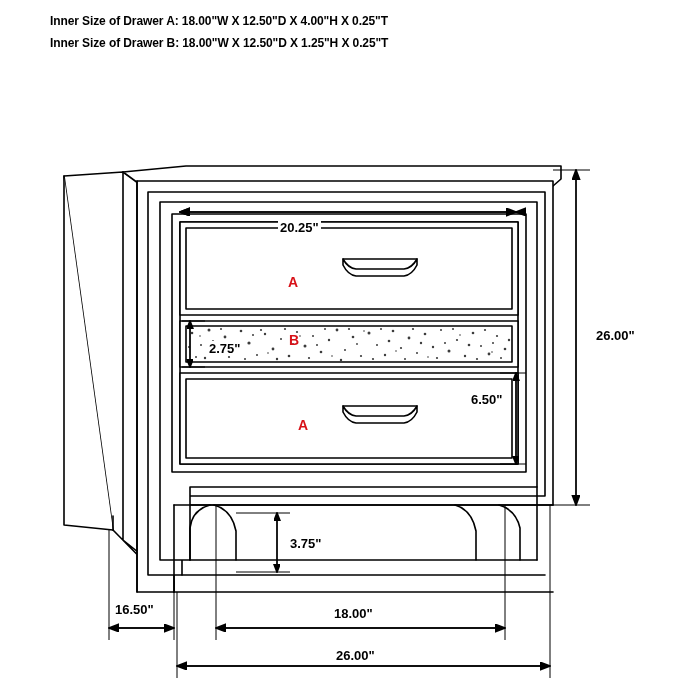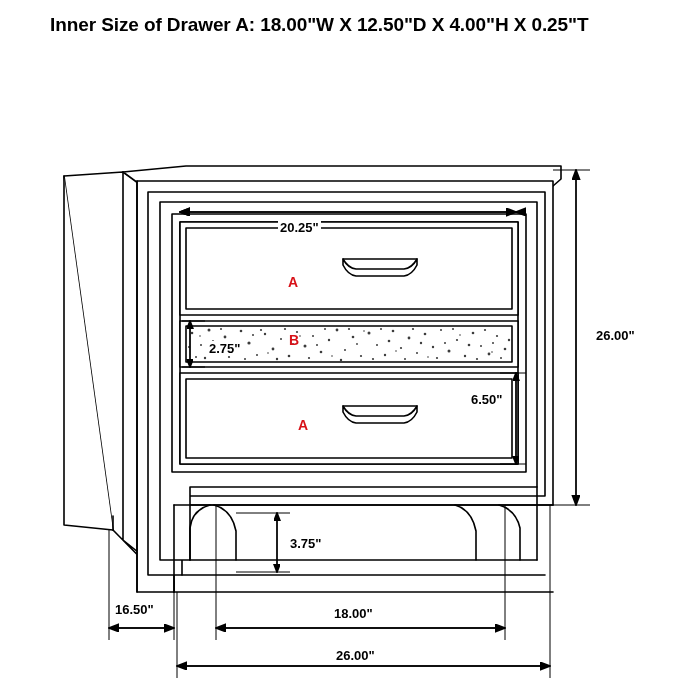--- a/index.html
+++ b/index.html
@@ -15,21 +15,21 @@
     overflow: hidden;
   }
   #stage {
     position: relative;
     width: 700px;
     height: 700px;
   }
   .hdr {
     position: absolute;
     left: 50px;
-    font-size: 19px;
+    font-size: 12px;
     font-weight: bold;
     color: #000;
     white-space: nowrap;
     letter-spacing: -0.1px;
   }
   #hdr1 { top: 14px; }
   #hdr2 { top: 36px; }
 
   svg.layer {
     position: absolute;
@@ -54,20 +54,21 @@
     font-weight: bold;
     color: #d81118;
   }
 </style>
 </head>
 <body>
 
 <div id="stage">
 
   <div class="hdr" id="hdr1">Inner Size of Drawer A: 18.00"W X 12.50"D X 4.00"H X 0.25"T</div>
+  <div class="hdr" id="hdr2">Inner Size of Drawer B: 18.00"W X 12.50"D X 1.25"H X 0.25"T</div>
 
   <svg class="layer" viewBox="0 0 700 700">
 
     <g fill="none" stroke="#000" stroke-width="1.6" stroke-linejoin="round" stroke-linecap="round">
 
       <g>
         <path d="M64 176 L123 172 L123 540 L174 581 L174 592 L113 530 Z" fill="#fff"></path>
         <path d="M64 176 L64 525 L113 530" fill="#fff"></path>
         <path d="M123 172 L137 181"></path>
         <path d="M113 530 L113 516"></path>

